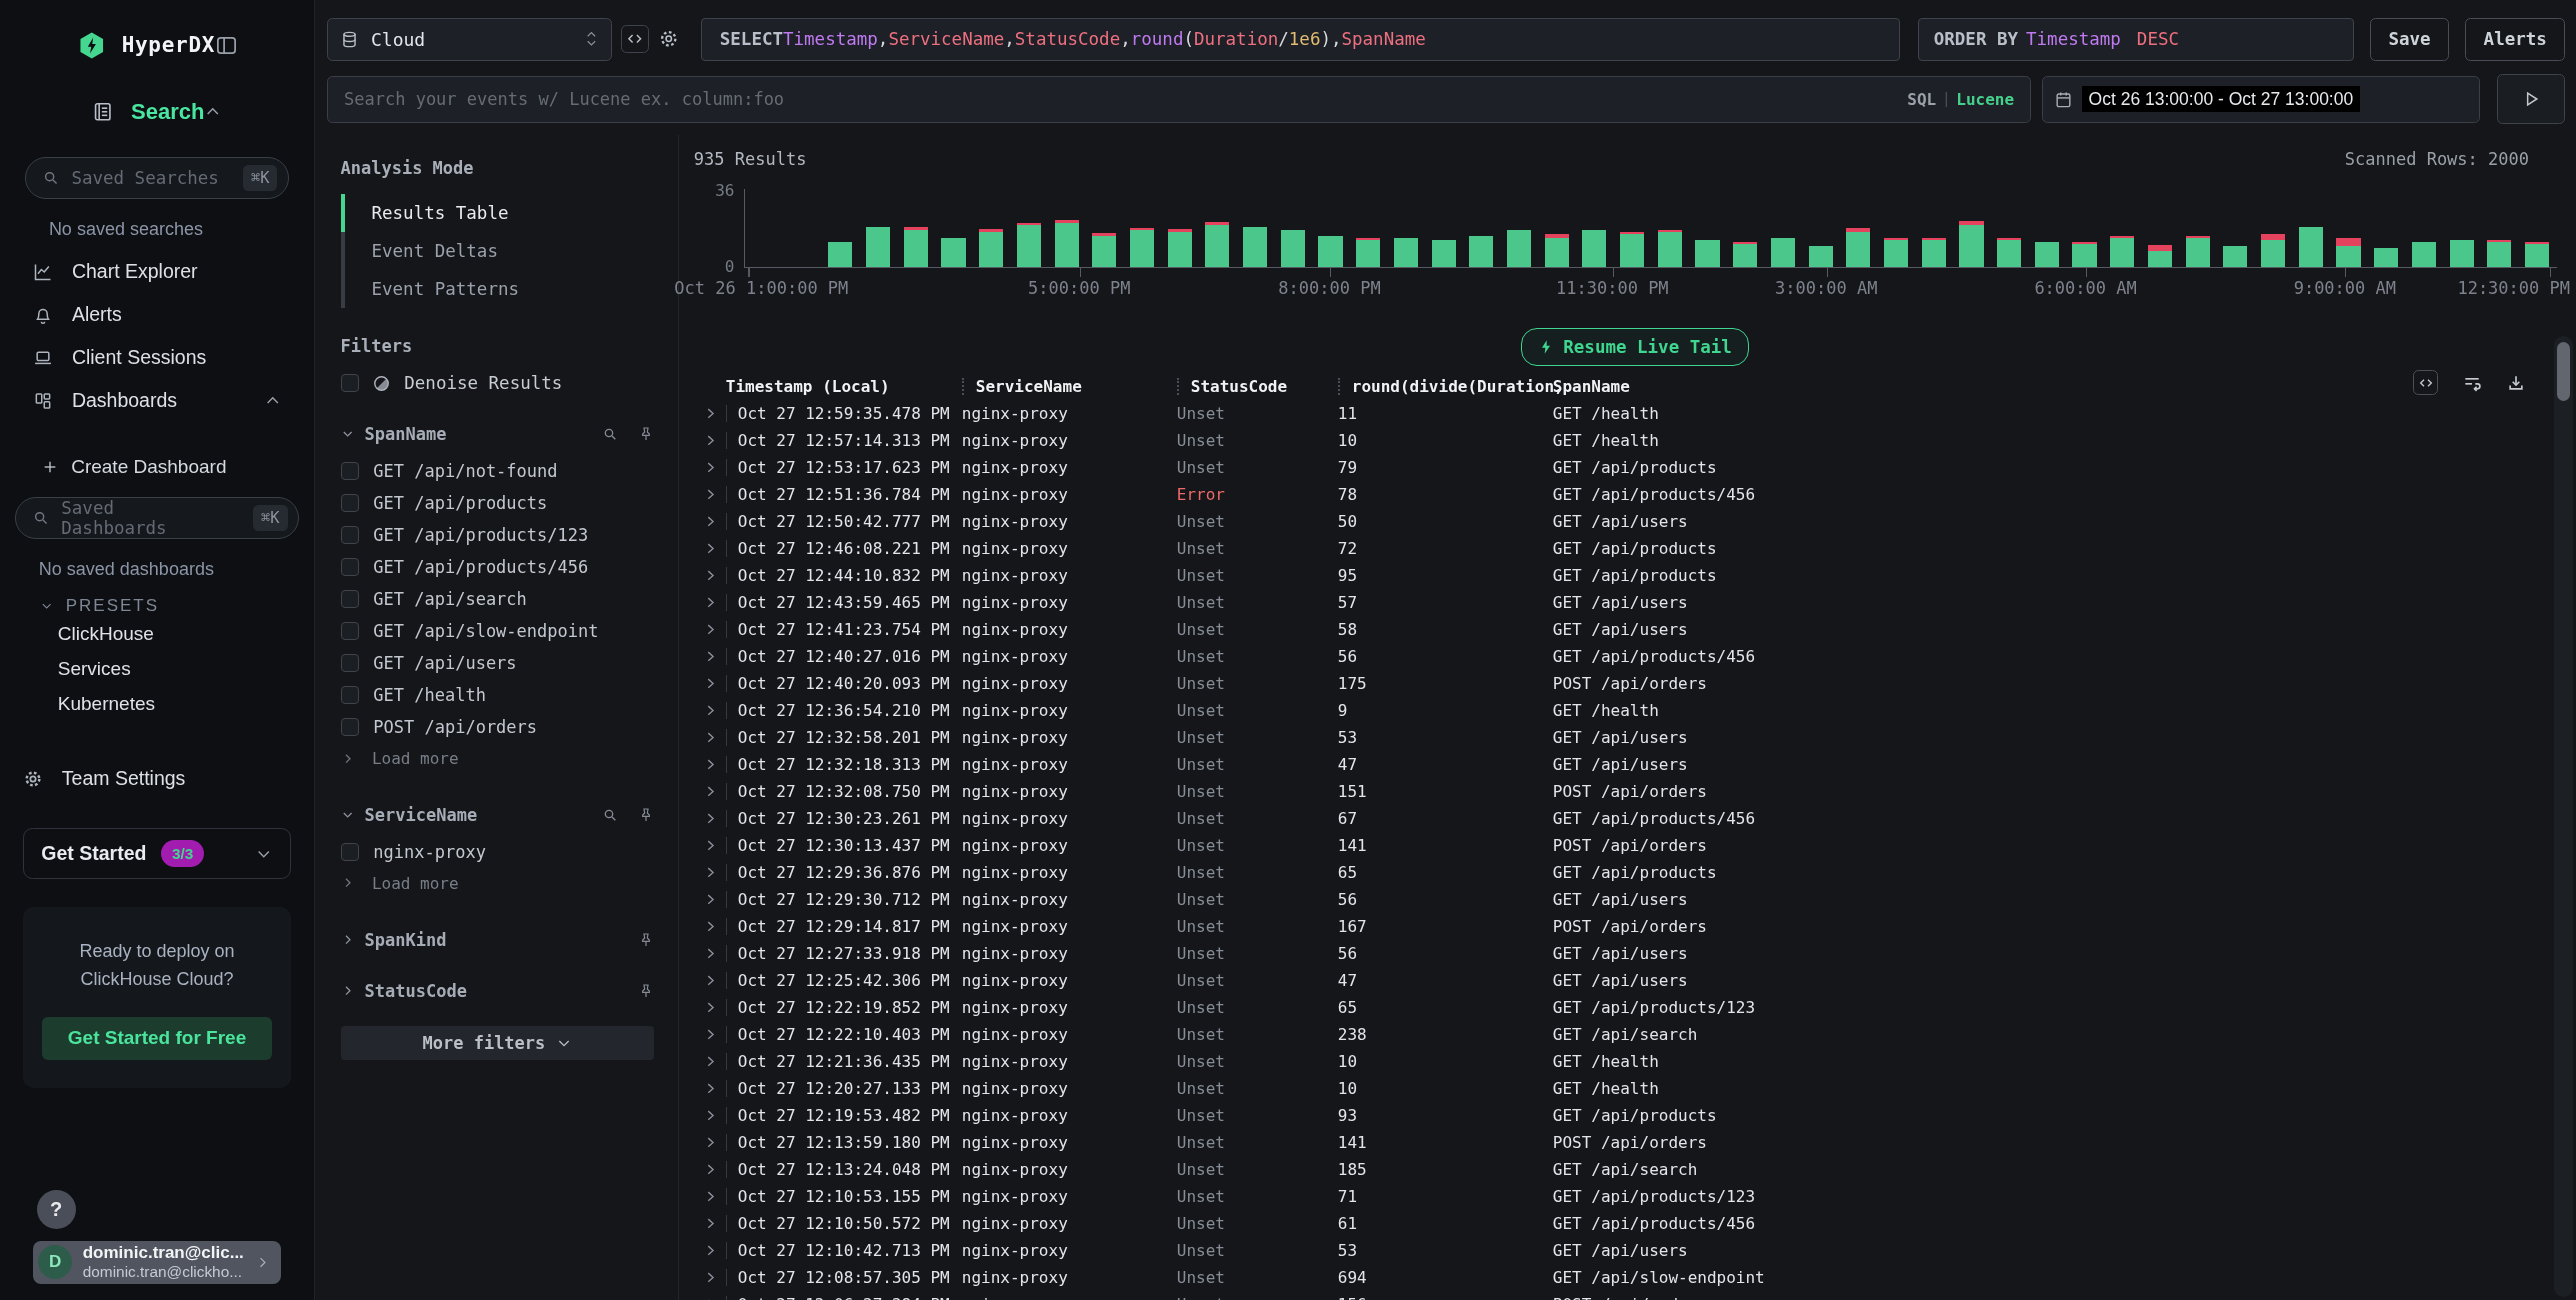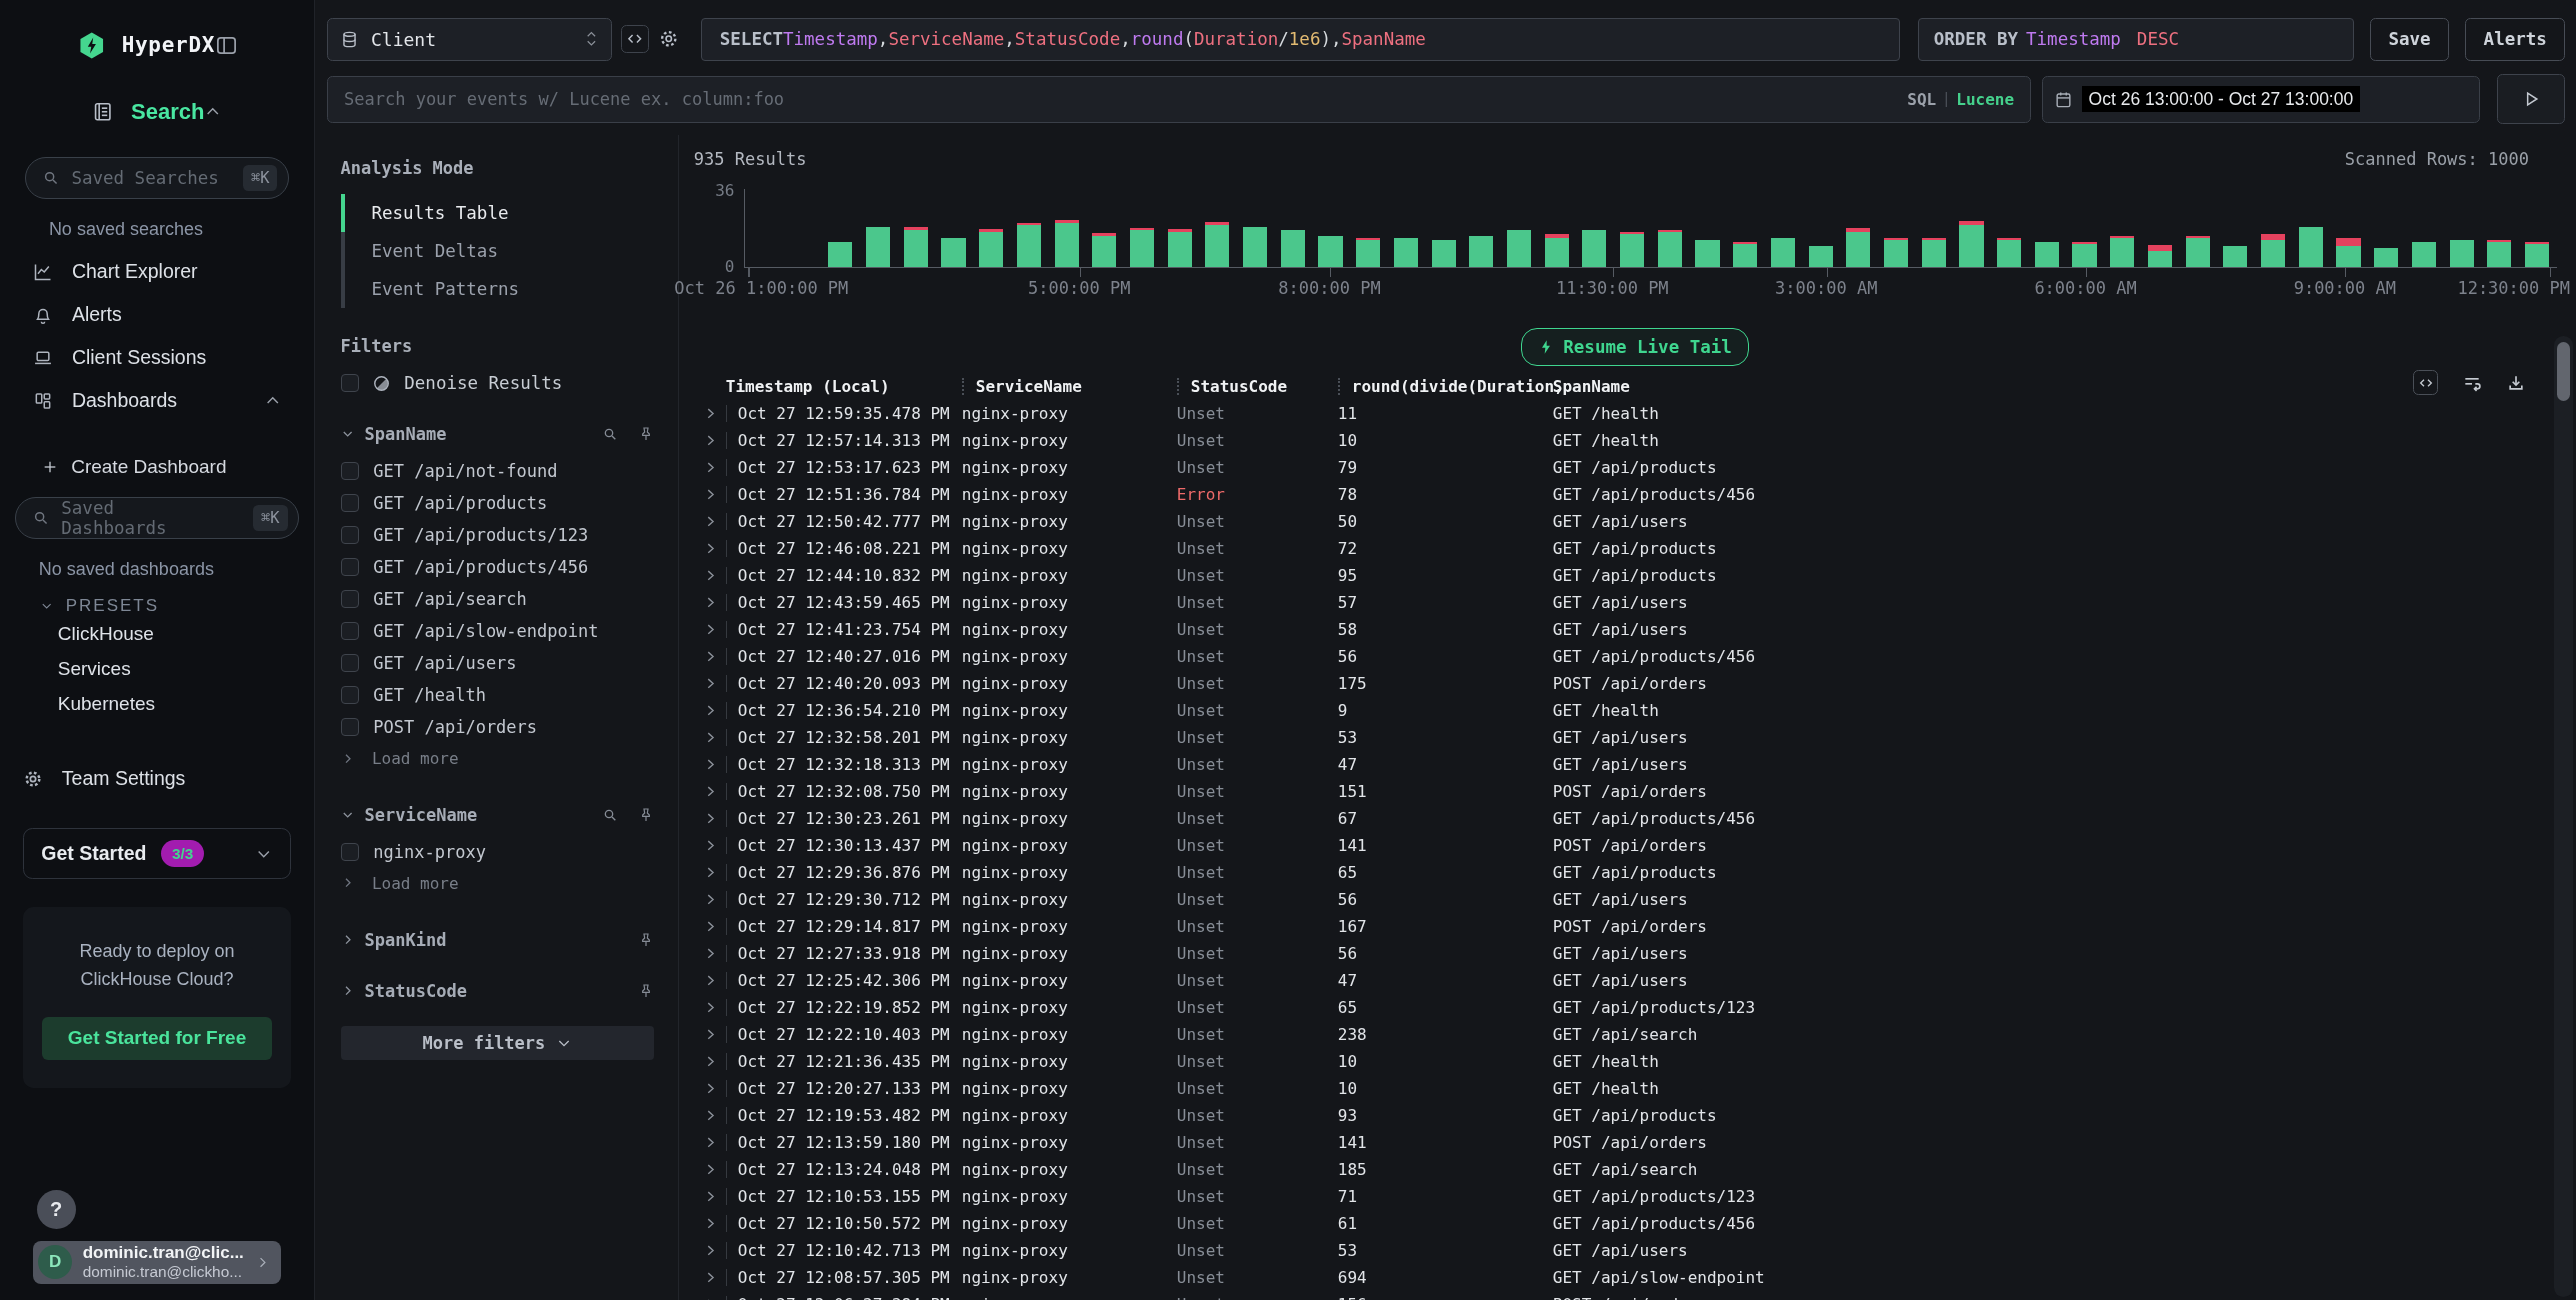--- a/index.html
+++ b/index.html
@@ -314,21 +314,21 @@
 
     <div class="row1">
       <div class="src-select">
         <span style="color:#b9bfc9">
           <svg width="19" height="19" viewBox="0 0 24 24" fill="none" stroke="currentColor" stroke-width="1.8">
               <ellipse cx="12" cy="5.5" rx="7" ry="2.5"></ellipse>
               <path d="M5 5.5 V18.5 C5 19.9 8.1 21 12 21 C15.9 21 19 19.9 19 18.5 V5.5"></path>
               <path d="M5 12 C5 13.4 8.1 14.5 12 14.5 C15.9 14.5 19 13.4 19 12"></path>
             </svg>
         </span>
-        <span>Client</span>
+        <span>Cloud</span>
         <span class="spacer"></span>
         <span style="color:#8b9099">
           <svg width="14.8" height="17.5" viewBox="0 0 24 28" fill="none" stroke="currentColor" stroke-width="2">
               <polyline points="6,10 12,4 18,10"></polyline>
               <polyline points="6,18 12,24 18,18"></polyline>
             </svg>
         </span>
       </div>
       <span class="icon-btn boxed">
         <svg width="17.5" height="17.5" viewBox="0 0 24 24" fill="none" stroke="currentColor" stroke-width="2">
@@ -566,21 +566,21 @@
           <span>More filters</span>
           <svg width="16" height="16" viewBox="0 0 24 24" fill="none" stroke="currentColor" stroke-width="2">
               <polyline points="5,9 12,16 19,9"></polyline>
             </svg>
         </button>
       </div>
 
       <div class="results">
         <div class="res-head">
           <span class="res-count">935 Results</span>
-          <span class="res-scanned">Scanned Rows: 1000</span>
+          <span class="res-scanned">Scanned Rows: 2000</span>
         </div>
 
         <div class="chart">
           <div class="yax">
             <span class="ymax">36</span>
             <span class="ymin">0</span>
           </div>
           <div class="plot">
             <div class="bars" id="bars">
                 <div class="slot">

